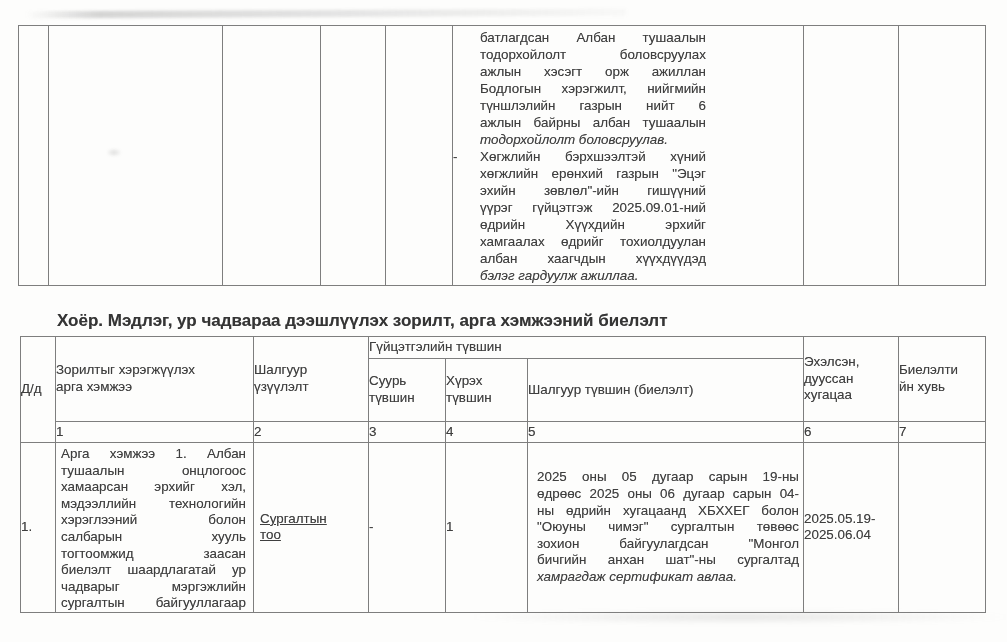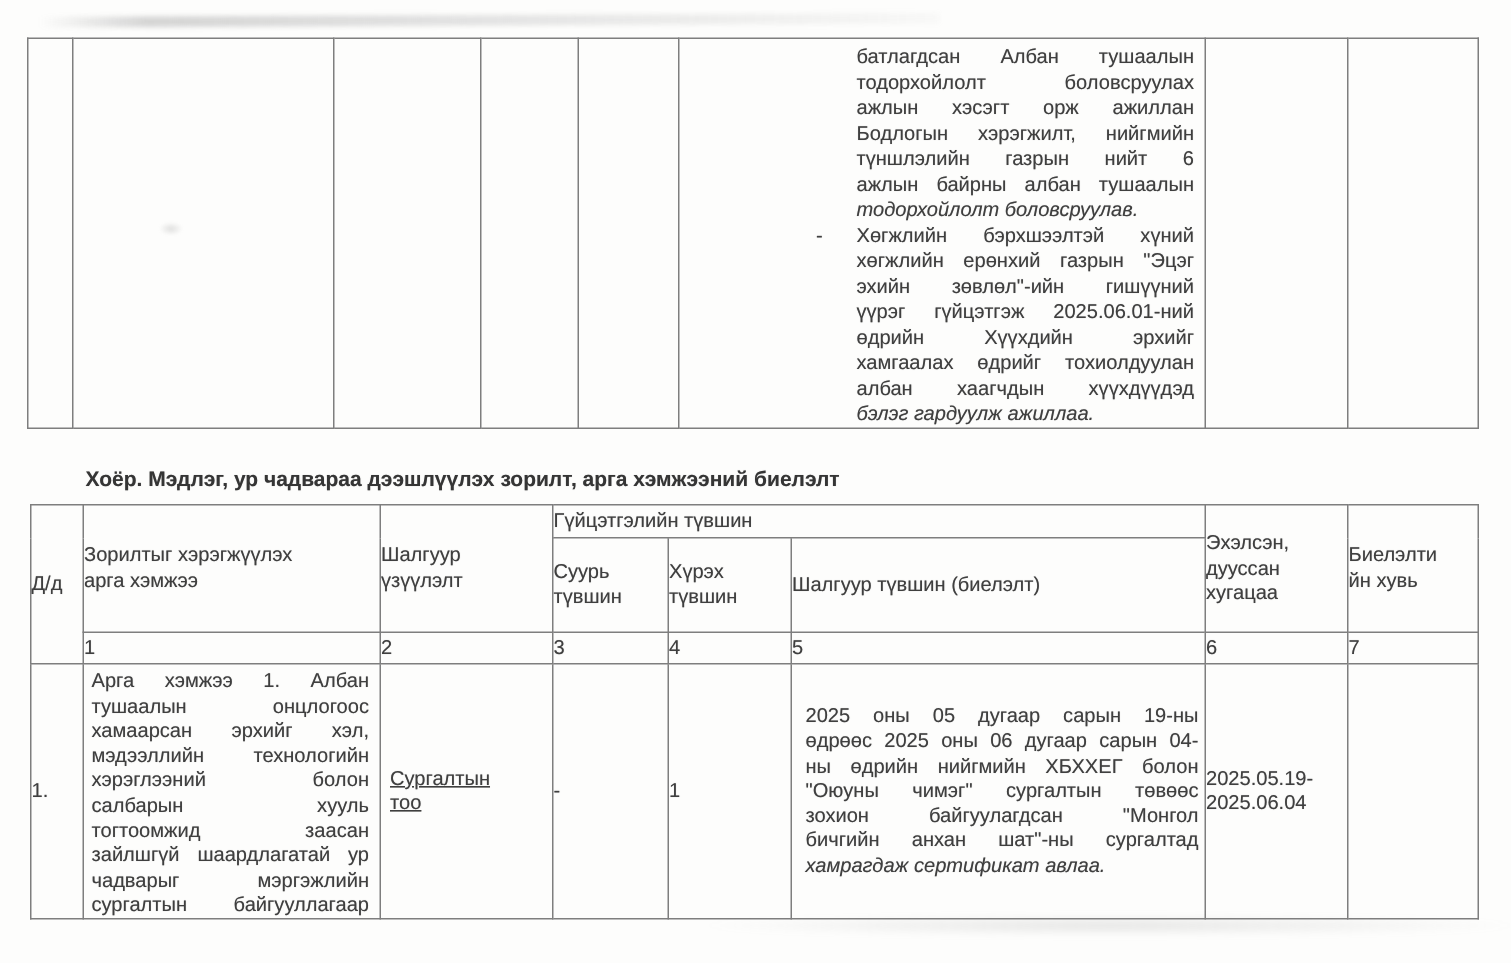--- a/index.html
+++ b/index.html
@@ -51,28 +51,28 @@
   .prelines { white-space: pre-line; }
 
   
   .jline { text-align: justify; text-align-last: justify; -moz-text-align-last: justify; }
   .jline.last { text-align-last: left; font-style: italic; -moz-text-align-last: left; }
 
   
   .t1 { left: 18px; top: 25px; width: 967px; }
   .t1 td { height: 256px; line-height: 17px; }
   .t1 .c-text { vertical-align: top; padding: 3px 7px 0 0; }
-  .para { display: flex; margin-left: 91px; }
+  .para { display: flex; }
   .bullet { width: 27px; flex: none; }
   .ptext { width: 226px; }
 
   
   .heading {
     position: absolute; left: 57px; top: 311px;
-    font-size: 14px; font-weight: bold; color: #353535;
+    font-size: 17px; font-weight: bold; color: #353535;
   }
 
   
   .t2 { left: 20px; top: 336px; width: 965px; }
   .t2 td { line-height: 16.6px; }
   .t2 .hr1 td { height: 21px; }
   .t2 .hr2 td { height: 62px; }
   .t2 .nr td { height: 20px; }
   .t2 .dr td { height: 160px; }
   .t2 .measure-cell { vertical-align: top; padding: 3px 7px 0 5px; }
@@ -115,21 +115,21 @@
               <div class="jline">ажлын байрны албан тушаалын</div>
               <div class="jline last">тодорхойлолт боловсруулав.</div>
             </div>
       </div>
       <div class="para">
         <span class="bullet">-</span>
         <div class="ptext">
               <div class="jline">Хөгжлийн бэрхшээлтэй хүний</div>
               <div class="jline">хөгжлийн ерөнхий газрын "Эцэг</div>
               <div class="jline">эхийн зөвлөл"-ийн гишүүний</div>
-              <div class="jline">үүрэг гүйцэтгэж 2025.06.01-ний</div>
+              <div class="jline">үүрэг гүйцэтгэж 2025.09.01-ний</div>
               <div class="jline">өдрийн Хүүхдийн эрхийг</div>
               <div class="jline">хамгаалах өдрийг тохиолдуулан</div>
               <div class="jline">албан хаагчдын хүүхдүүдэд</div>
               <div class="jline last">бэлэг гардуулж ажиллаа.</div>
             </div>
       </div>
     </td>
     <td></td>
     <td></td>
   </tr>
@@ -182,32 +182,32 @@
   <tr class="dr">
     <td class="center">1.</td>
     <td class="measure-cell">
           <div class="jline">Арга хэмжээ 1. Албан</div>
           <div class="jline">тушаалын онцлогоос</div>
           <div class="jline">хамаарсан эрхийг хэл,</div>
           <div class="jline">мэдээллийн технологийн</div>
           <div class="jline">хэрэглээний болон</div>
           <div class="jline">салбарын хууль</div>
           <div class="jline">тогтоомжид заасан</div>
-          <div class="jline">зайлшгүй шаардлагатай ур</div>
+          <div class="jline">биелэлт шаардлагатай ур</div>
           <div class="jline">чадварыг мэргэжлийн</div>
           <div class="jline">сургалтын байгууллагаар</div>
         </td>
     <td class="criteria-cell prelines">Сургалтын
 тоо</td>
     <td class="center">-</td>
     <td class="center">1</td>
     <td class="achieved-cell">
           <div class="jline">2025 оны 05 дугаар сарын 19-ны</div>
           <div class="jline">өдрөөс 2025 оны 06 дугаар сарын 04-</div>
-          <div class="jline">ны өдрийн нийгмийн ХБХХЕГ болон</div>
+          <div class="jline">ны өдрийн хугацаанд ХБХХЕГ болон</div>
           <div class="jline">"Оюуны чимэг" сургалтын төвөөс</div>
           <div class="jline">зохион байгуулагдсан "Монгол</div>
           <div class="jline">бичгийн анхан шат"-ны сургалтад</div>
           <div class="jline last">хамрагдаж сертификат авлаа.</div>
         </td>
     <td class="center prelines">2025.05.19-
 2025.06.04</td>
     <td></td>
   </tr>
 </tbody>

